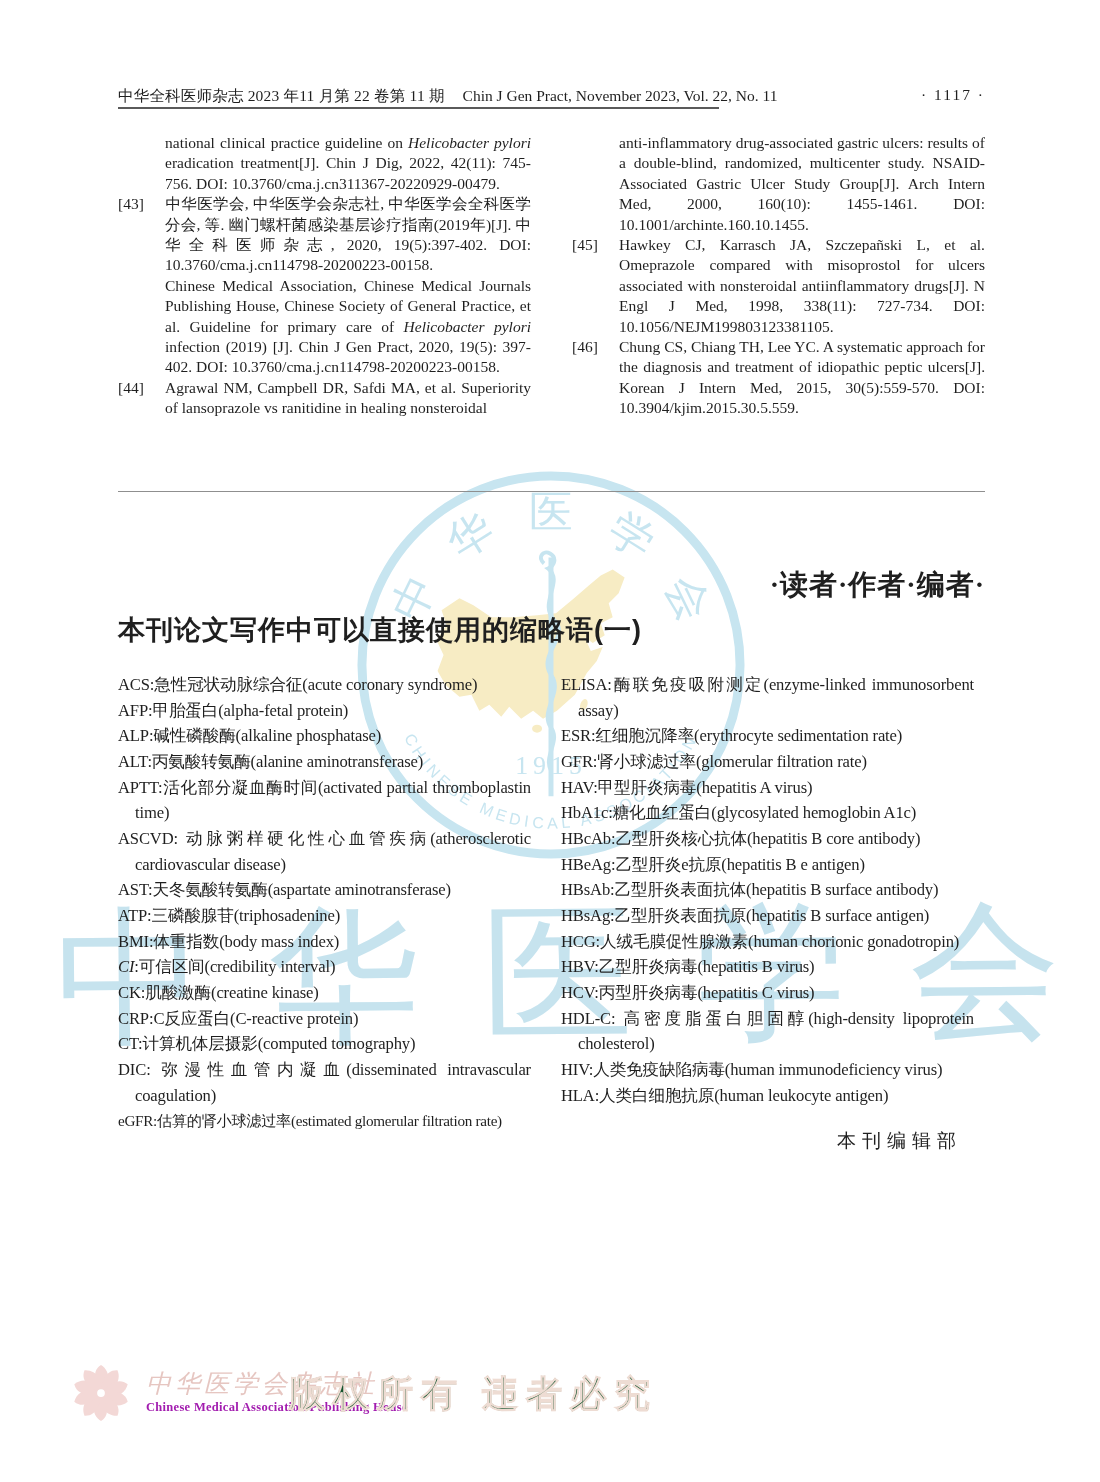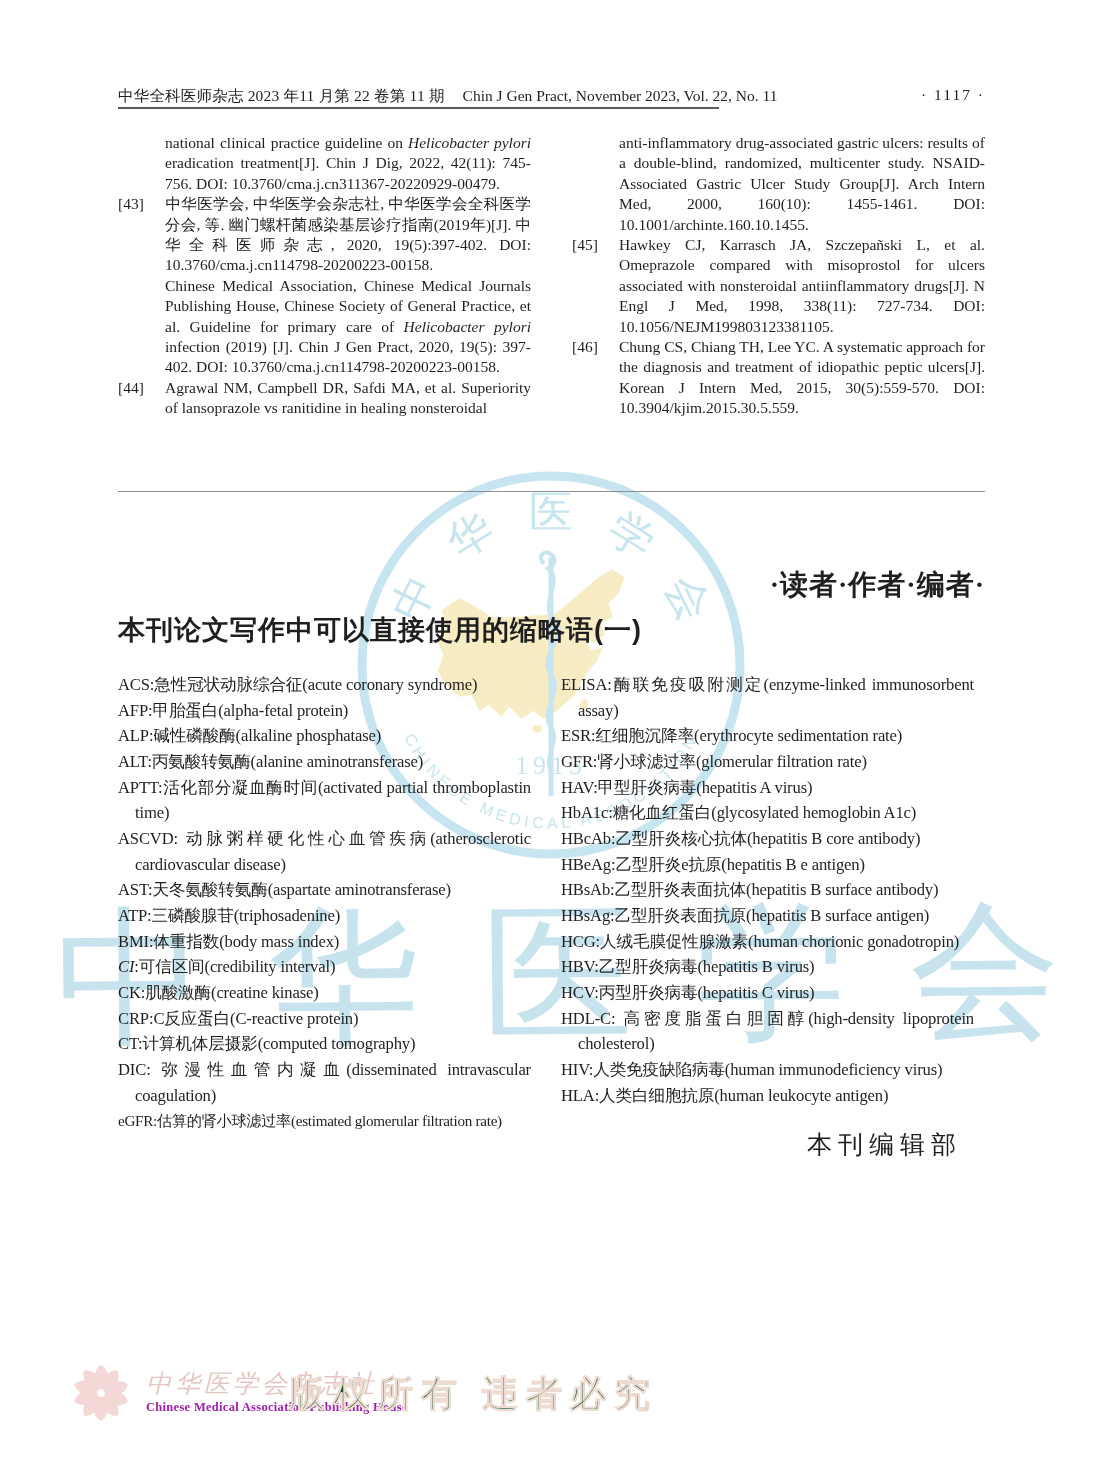--- a/index.html
+++ b/index.html
@@ -26,21 +26,21 @@
   
   .section-label{position:absolute;top:566px;right:115px;font-size:28px;font-weight:700;letter-spacing:1px;}
   .art-title{position:absolute;left:118px;top:612px;font-size:27px;font-weight:700;
              font-family:"Liberation Sans","DejaVu Sans",sans-serif;letter-spacing:1px;}
   
   .abbrs{position:absolute;left:118px;top:672px;width:867px;display:flex;gap:30px;
          font-size:16.6px;line-height:25.65px;letter-spacing:-0.15px;}
   .abbrs .col{width:413px;}
   .abbr-item{margin:0;padding-left:17px;text-indent:-17px;text-align:justify;}
   .abbr-item.small{font-size:15.2px;letter-spacing:-0.3px;}
-  .signature{position:absolute;top:1128px;right:138px;font-size:25px;letter-spacing:6px;}
+  .signature{position:absolute;top:1128px;right:138px;font-size:19px;letter-spacing:6px;}
   
   .emblem{position:absolute;left:352px;top:466px;width:398px;height:398px;z-index:0;}
   .calligraphy{position:absolute;left:55px;top:890px;width:1005px;z-index:0;
                display:flex;justify-content:space-between;
                font-size:150px;line-height:170px;color:#c6e3ee;
                transform:rotate(-0.5deg);}
   .content-layer{position:relative;z-index:1;}
   
   .pub{position:absolute;left:70px;top:1362px;display:flex;align-items:center;gap:14px;z-index:1;}
   .pub-txt .script{font-size:25px;font-style:italic;color:#e6c6c1;letter-spacing:4px;line-height:26px;}

